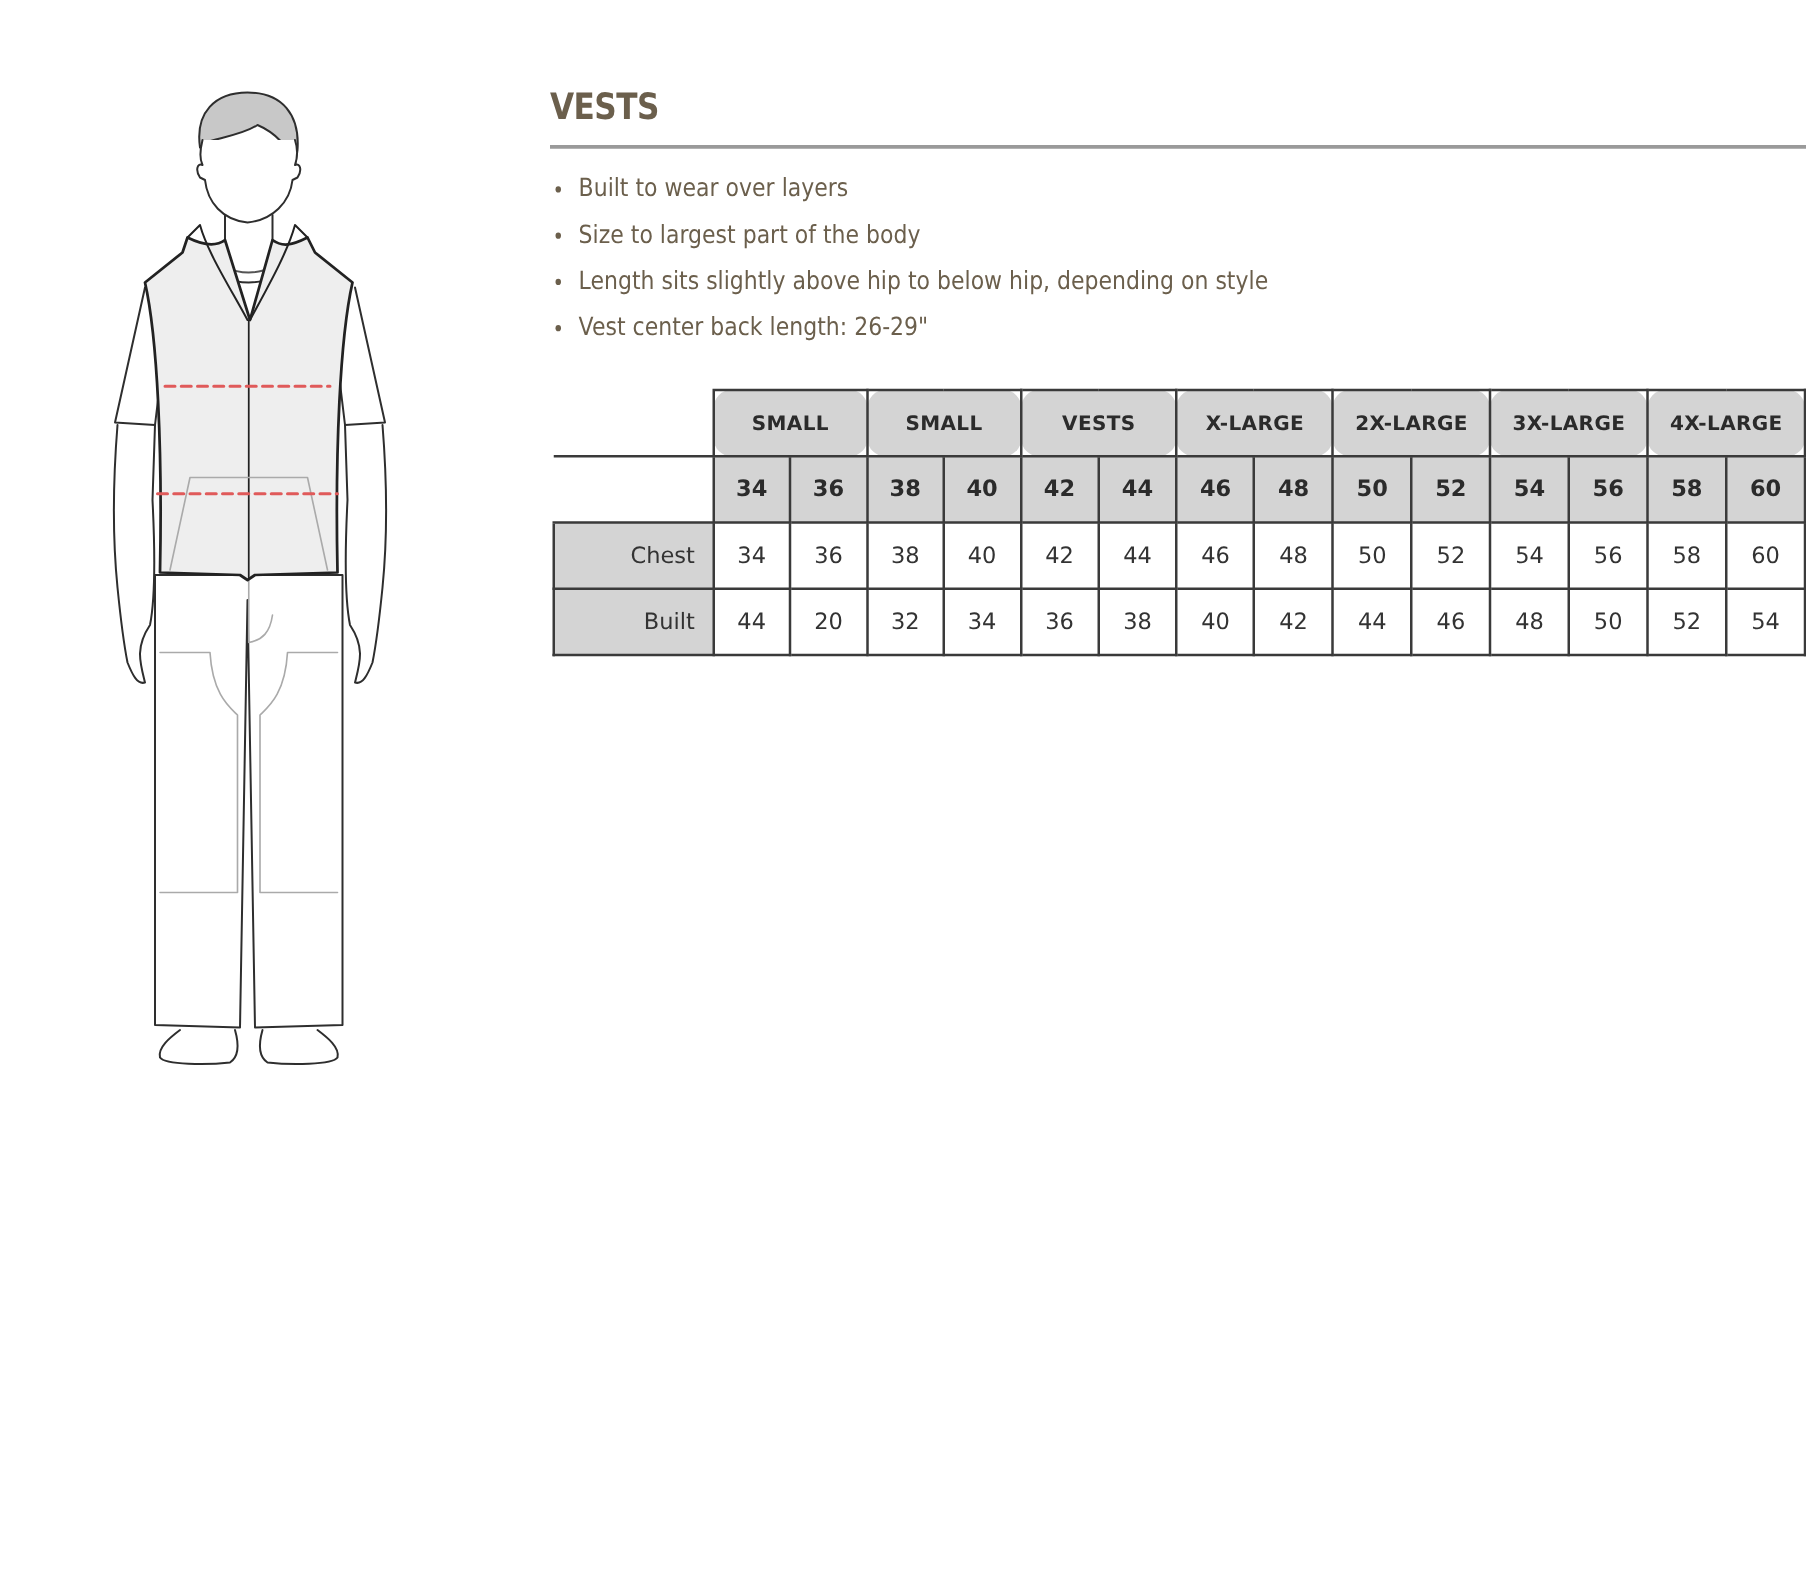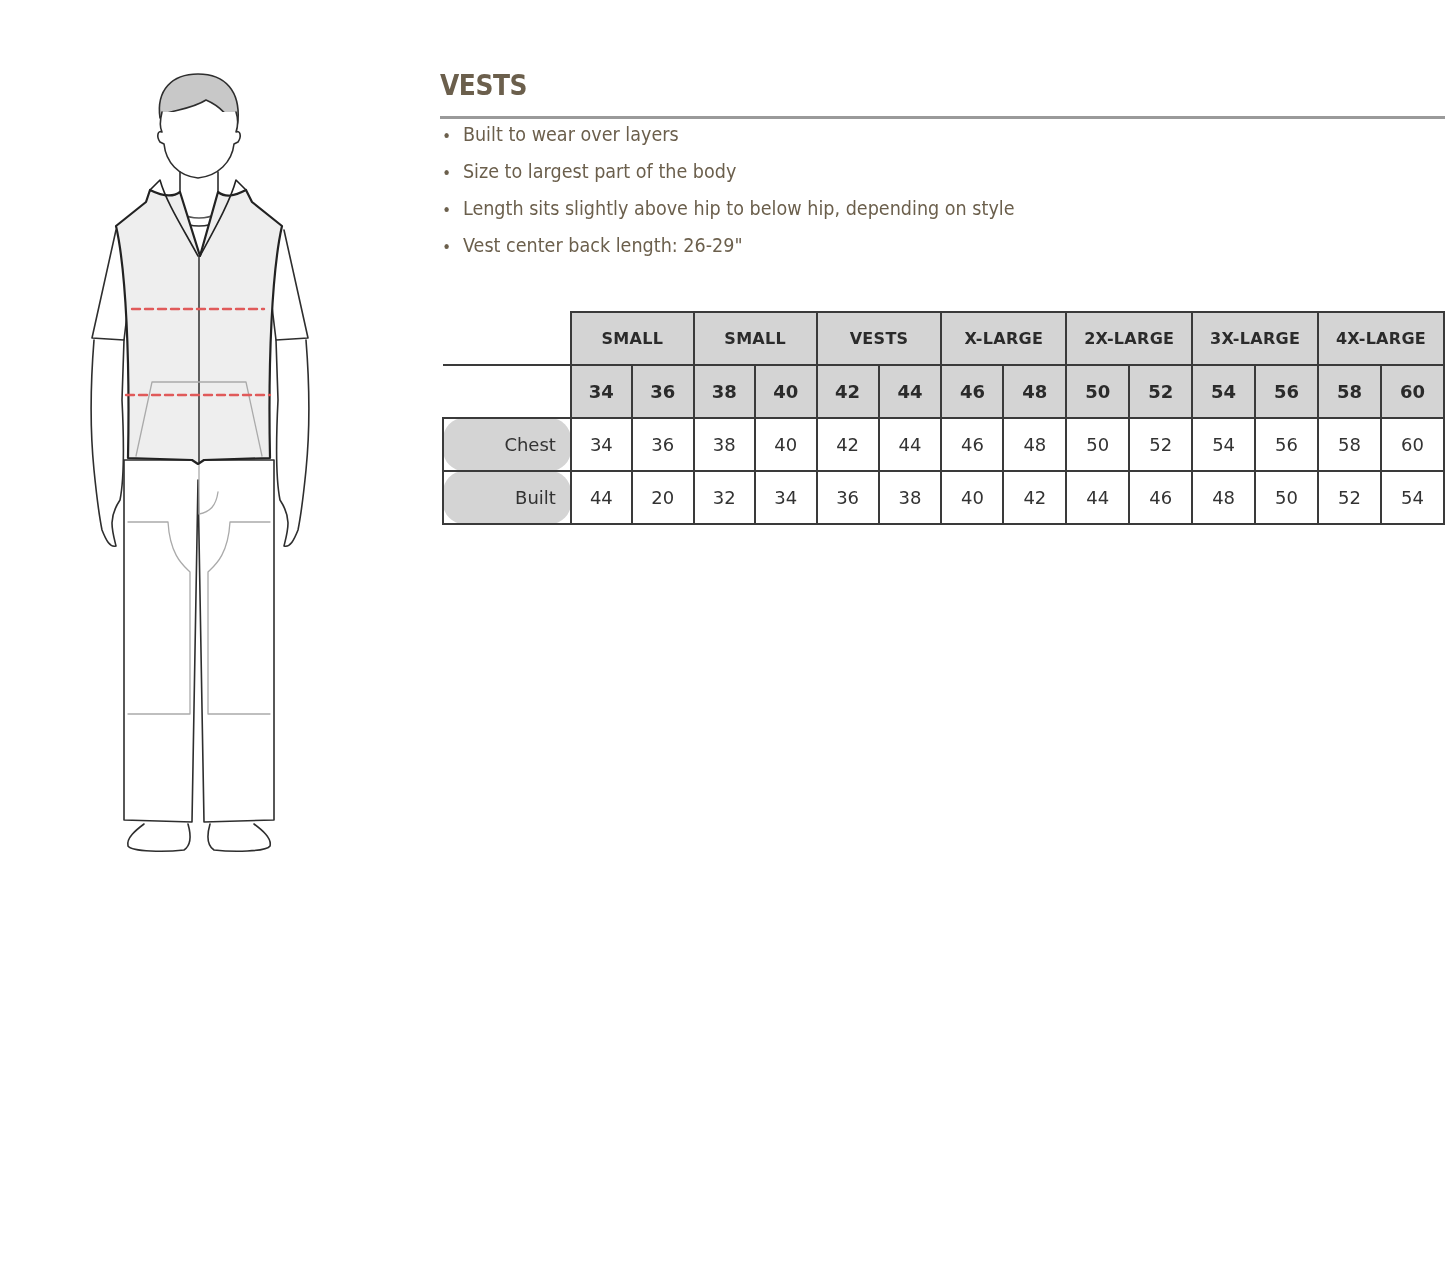--- a/index.html
+++ b/index.html
@@ -9,45 +9,45 @@
   }
   .figure { position: absolute; left: 80px; top: 60px; width: 240px; height: 800px; }
   .title {
     position: absolute; left: 440px; top: 68px; margin: 0;
     font-family: "DejaVu Sans", sans-serif; font-weight: bold;
     font-size: 29px; letter-spacing: -0.5px; color: #6b5f4c;
     transform: scaleX(0.86); transform-origin: left center;
   }
   .rule { position: absolute; left: 440px; top: 116px; width: 1005px; height: 3px; background: #9a9a9a; }
   .bullets {
-    position: absolute; left: 440px; top: 118px; margin: 0; padding: 0; list-style: none;
+    position: absolute; left: 440px; top: 134px; margin: 0; padding: 0; list-style: none;
   }
   .bullets li {
     position: relative; padding-left: 26px; height: 37px; line-height: 32px;
     font-size: 20px; color: #6b5f4c; white-space: nowrap;
     transform: scaleX(0.88); transform-origin: left center;
   }
   .bullets li::before {
     content: ""; position: absolute; left: 5px; top: 15px; width: 5px; height: 5px;
     border-radius: 50%; background: #6b5f4c;
   }
   table.sizes {
     position: absolute; left: 442px; top: 311px;
     border-collapse: collapse; table-layout: fixed;
     font-family: "DejaVu Sans", sans-serif; color: #2b2b2b;
   }
   table.sizes td, table.sizes th {
     border: 2px solid #3a3a3a; text-align: center; padding: 0;
     height: 51px; font-size: 18px;
   }
   table.sizes th { background: #d4d4d4; font-weight: bold; }
-  table.sizes th.group { font-size: 16px; letter-spacing: 0.3px; }
+  table.sizes th.group { font-size: 16px; letter-spacing: 0.3px; border-radius: 14px; }
   table.sizes th.empty { background: #ffffff; border: none; border-right: 2px solid #3a3a3a; border-bottom: 2px solid #3a3a3a; }
   table.sizes td.rowlabel {
-    background: #d4d4d4; text-align: right; padding-right: 14px; font-size: 18px; color: #333; border-radius: 21px;
+    background: #d4d4d4; text-align: right; padding-right: 14px; font-size: 18px; color: #333;
   }
   table.sizes td.val { background: #ffffff; font-weight: normal; color: #333; }
 </style>
 </head>
 <body>
 
 <svg class="figure" viewBox="0 0 240 800" xmlns="http://www.w3.org/2000/svg">
   <g fill="none" stroke="#2e2e2e" stroke-width="1.6" stroke-linejoin="round" stroke-linecap="round">
 
     <path d="M80 58 C76 30 92 14 118 14 C146 14 160 32 158 60 L156 72 C150 56 140 46 126 40 C114 48 96 50 84 54 Z" fill="#c8c8c8" stroke="#2e2e2e"></path>

